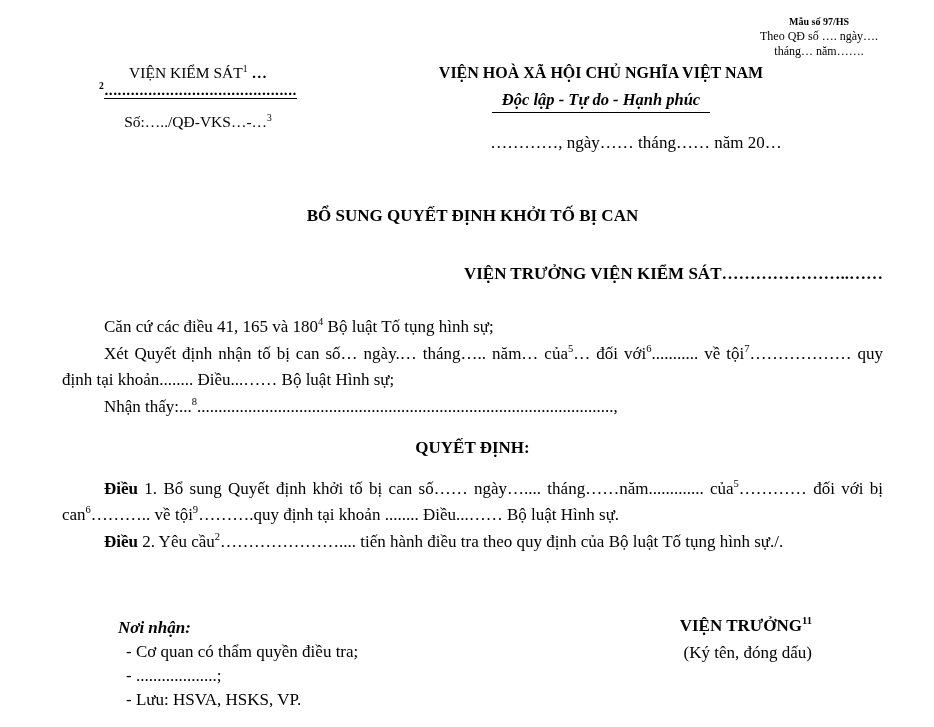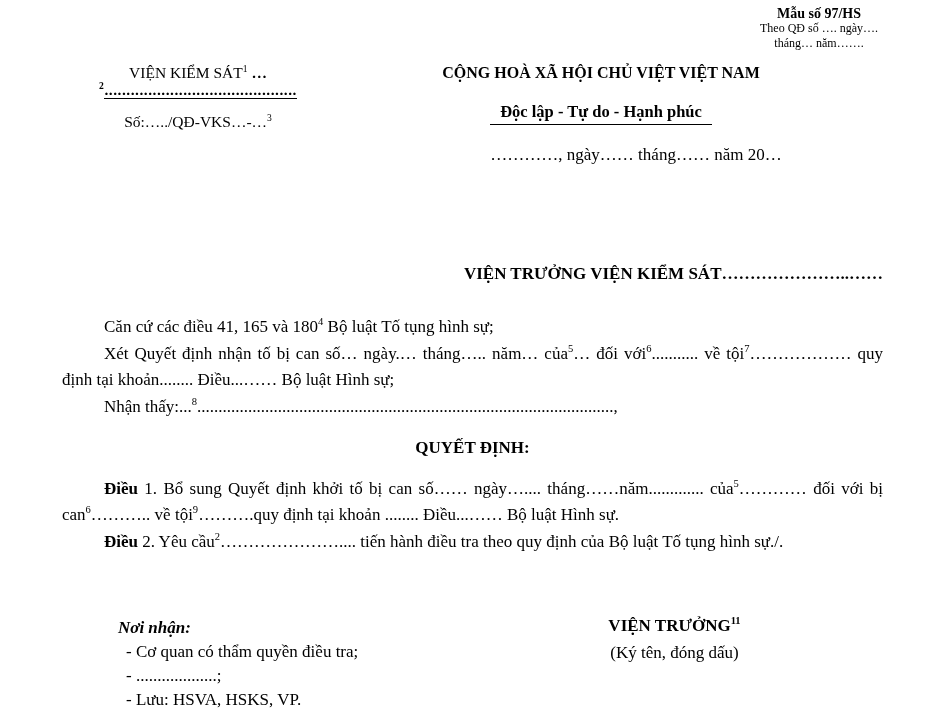--- a/index.html
+++ b/index.html
@@ -18,21 +18,21 @@
 
   
   .form-ref {
     position: absolute;
     top: 6px;
     right: 56px;
     text-align: center;
     font-size: 12px;
     line-height: 15px;
   }
-  .form-ref .code { font-weight: bold; font-size: 14px; }
+  .form-ref .code { font-weight: bold; font-size: 10px; margin-top: 8px; }
 
   
   .org-block {
     position: absolute;
     left: 52px;
     top: 62px;
     width: 292px;
     text-align: center;
     font-size: 15.5px;
     line-height: 21px;
@@ -54,21 +54,22 @@
     width: 478px;
     text-align: center;
   }
   .nat-title { font-weight: bold; font-size: 16px; line-height: 22px; }
   .nat-motto {
     font-weight: bold;
     font-size: 16.5px;
     display: inline-block;
     padding: 0 10px 2px 10px;
     border-bottom: 1.6px solid #000;
-    margin-top: 18px;
+    margin-top: 6px;
+    font-style: italic;
   }
   .date-line {
     margin-top: 20px;
     text-align: center;
     padding-left: 70px;
   }
 
   
   .doc-title {
     position: absolute;
@@ -117,21 +118,21 @@
     line-height: 24px;
     margin-left: 47px;
   }
   .recipients-label { font-weight: bold; font-style: italic; }
   .recipient { padding-left: 8px; }
   .footer-right {
     position: absolute;
     left: 537px;
     top: 616px;
     width: 275px;
-    text-align: center;
+    text-align: right;
   }
   .signer-title { font-weight: bold; font-size: 17px; }
   .signer-note { margin-top: 7px; }
 </style>
 </head>
 <body>
 
 <div class="page">
 
   <div class="form-ref">
@@ -140,26 +141,27 @@
     <div>tháng… năm…….</div>
   </div>
 
   <div class="org-block">
     <div class="org-name"><span>VIỆN KIỂM SÁT</span><sup>1</sup><span style="font-weight: bold;"> …</span></div>
     <div class="org-dotted"><sup style="font-weight: bold;">2</sup><span style="font-weight: bold;">............................................</span></div>
     <div class="org-number"><span>Số:…../QĐ-VKS…-…</span><sup>3</sup></div>
   </div>
 
   <div class="national-block">
-    <div class="nat-title">CỘNG HOÀ XÃ HỘI CHỦ VIỆT VIỆT NAM</div>
+    <div class="nat-title">VIỆN HOÀ XÃ HỘI CHỦ NGHĨA VIỆT NAM</div>
     <div><span class="nat-motto">Độc lập - Tự do - Hạnh phúc</span></div>
     <div class="date-line">…………, ngày…… tháng…… năm 20…</div>
   </div>
 
   <div class="doc-title">
+    <div>BỔ SUNG QUYẾT ĐỊNH KHỞI TỐ BỊ CAN</div>
   </div>
 
   <div class="authority-line">VIỆN TRƯỞNG VIỆN KIỂM SÁT…………………..……</div>
 
   <div class="doc-body">
     <div class="para"><span>Căn cứ các điều 41, 165 và 180</span><sup>4</sup><span> Bộ luật Tố tụng hình sự;</span></div>
     <div class="para"><span>Xét Quyết định nhận tố bị can số… ngày.… tháng….. năm… của</span><sup>5</sup><span>… đối với</span><sup>6</sup><span>........... về tội</span><sup>7</sup><span>……………… quy định tại khoản........ Điều...…… Bộ luật Hình sự;</span></div>
     <div class="para"><span>Nhận thấy:...</span><sup>8</sup><span>..................................................................................................,</span></div>
     <div class="decision-heading">QUYẾT ĐỊNH:</div>
     <div class="para"><span style="font-weight: bold;">Điều</span><span> 1. Bổ sung Quyết định khởi tố bị can số…… ngày….... tháng……năm............. của</span><sup>5</sup><span>………… đối với bị can</span><sup>6</sup><span>……….. về tội</span><sup>9</sup><span>……….quy định tại khoản ........ Điều...…… Bộ luật Hình sự.</span></div>

